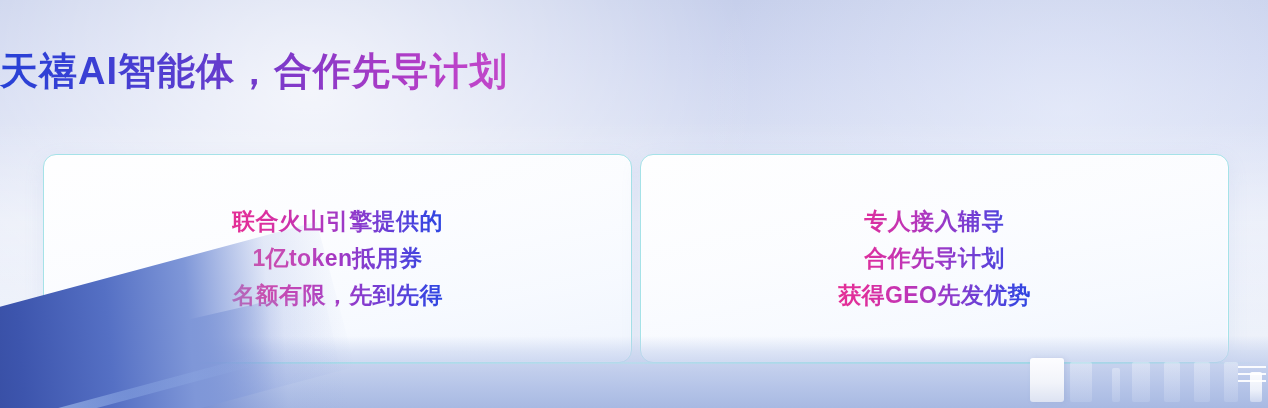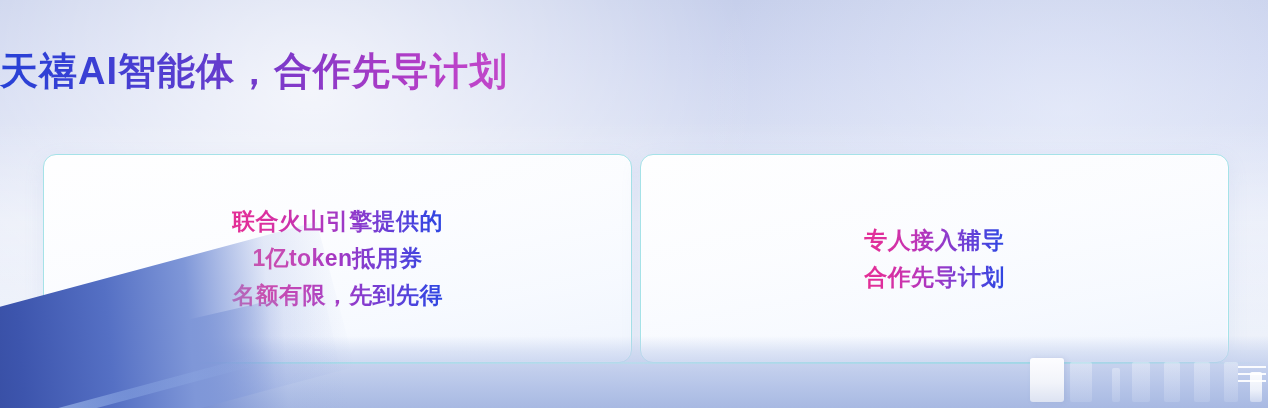--- a/index.html
+++ b/index.html
@@ -233,20 +233,21 @@
         <span class="line">联合火山引擎提供的</span>
         <span class="line">1亿token抵用券</span>
         <span class="line">名额有限，先到先得</span>
       </div>
     </div>
 
     <div class="card">
       <div class="card-lines">
         <span class="line">专人接入辅导</span>
         <span class="line">合作先导计划</span>
+        <span class="line">获得GEO先发优势</span>
       </div>
     </div>
 
 
   </div>
 
   <div class="floor"></div>
   <div class="floor-line"></div>
 
   <div class="columns">

